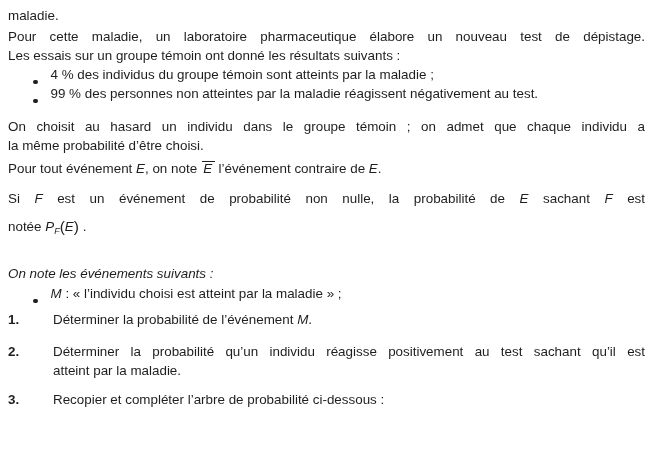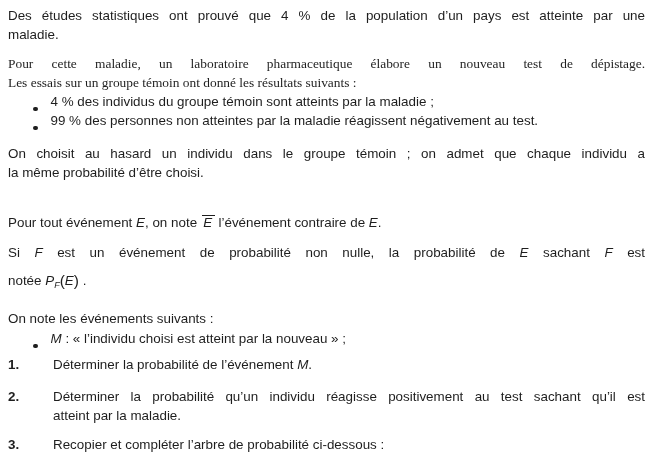--- a/index.html
+++ b/index.html
@@ -54,39 +54,38 @@
     background: currentColor;
     margin: 7.5px 0 0 25px;
   }
   .btext { margin-left: 13px; }
   
   .question { display: flex; }
   .qnum { flex: none; width: 19px; font-weight: bold; }
   .qtext { flex: 1; margin-left: 26px; }
   
   .m-p1 { margin-top: 6px; }
-  .m-p2 { margin-top: 10px; font-family: Liberation Serif, serif; }
+  .m-p2 { margin-top: 2px; }
   .m-b1 { margin-top: 0; }
   .m-p3 { margin-top: 14px; }
-  .m-p4 { margin-top: 31px; }
+  .m-p4 { margin-top: 4px; }
   .m-p5 { margin-top: 11px; }
   .p5l2 { margin-top: 9px; }
-  .m-p6 { margin-top: 14px; }
+  .m-p6 { margin-top: 23px; font-style: italic; }
   .m-b2 { margin-top: 1px; }
   .m-q1 { margin-top: 7px; }
   .m-q2 { margin-top: 13px; }
   .m-q3 { margin-top: 10px; }
 </style>
 </head>
 <body>
 
 <div class="doc">
 
   <div class="m-p1">
-    <div class="jline"><span>Des études statistiques ont prouvé que 4 % de la population d’un pays est atteinte par une</span></div>
     <div><span>maladie.</span></div>
   </div>
 
   <div class="m-p2">
     <div class="jline"><span>Pour cette maladie, un laboratoire pharmaceutique élabore un nouveau test de dépistage.</span></div>
     <div><span>Les essais sur un groupe témoin ont donné les résultats suivants :</span></div>
   </div>
 
   <div class="m-b1">
     <div class="bullet">
@@ -113,21 +112,21 @@
     <div class="p5l2"><span>notée </span><span class="it">P</span><span class="it sb">F</span><span class="big">(</span><span class="it">E</span><span class="big">)</span><span> .</span></div>
   </div>
 
   <div class="m-p6">
     <div><span>On note les événements suivants :</span></div>
   </div>
 
   <div class="m-b2">
     <div class="bullet">
       <span class="dot"></span>
-      <div class="btext"><span class="it">M</span><span> : « l’individu choisi est atteint par la nouveau » ;</span></div>
+      <div class="btext"><span class="it">M</span><span> : « l’individu choisi est atteint par la maladie » ;</span></div>
     </div>
   </div>
 
   <div class="question m-q1">
     <div class="qnum">1.</div>
     <div class="qtext">
       <div><span>Déterminer la probabilité de l’événement </span><span class="it">M</span><span>.</span></div>
     </div>
   </div>
 

